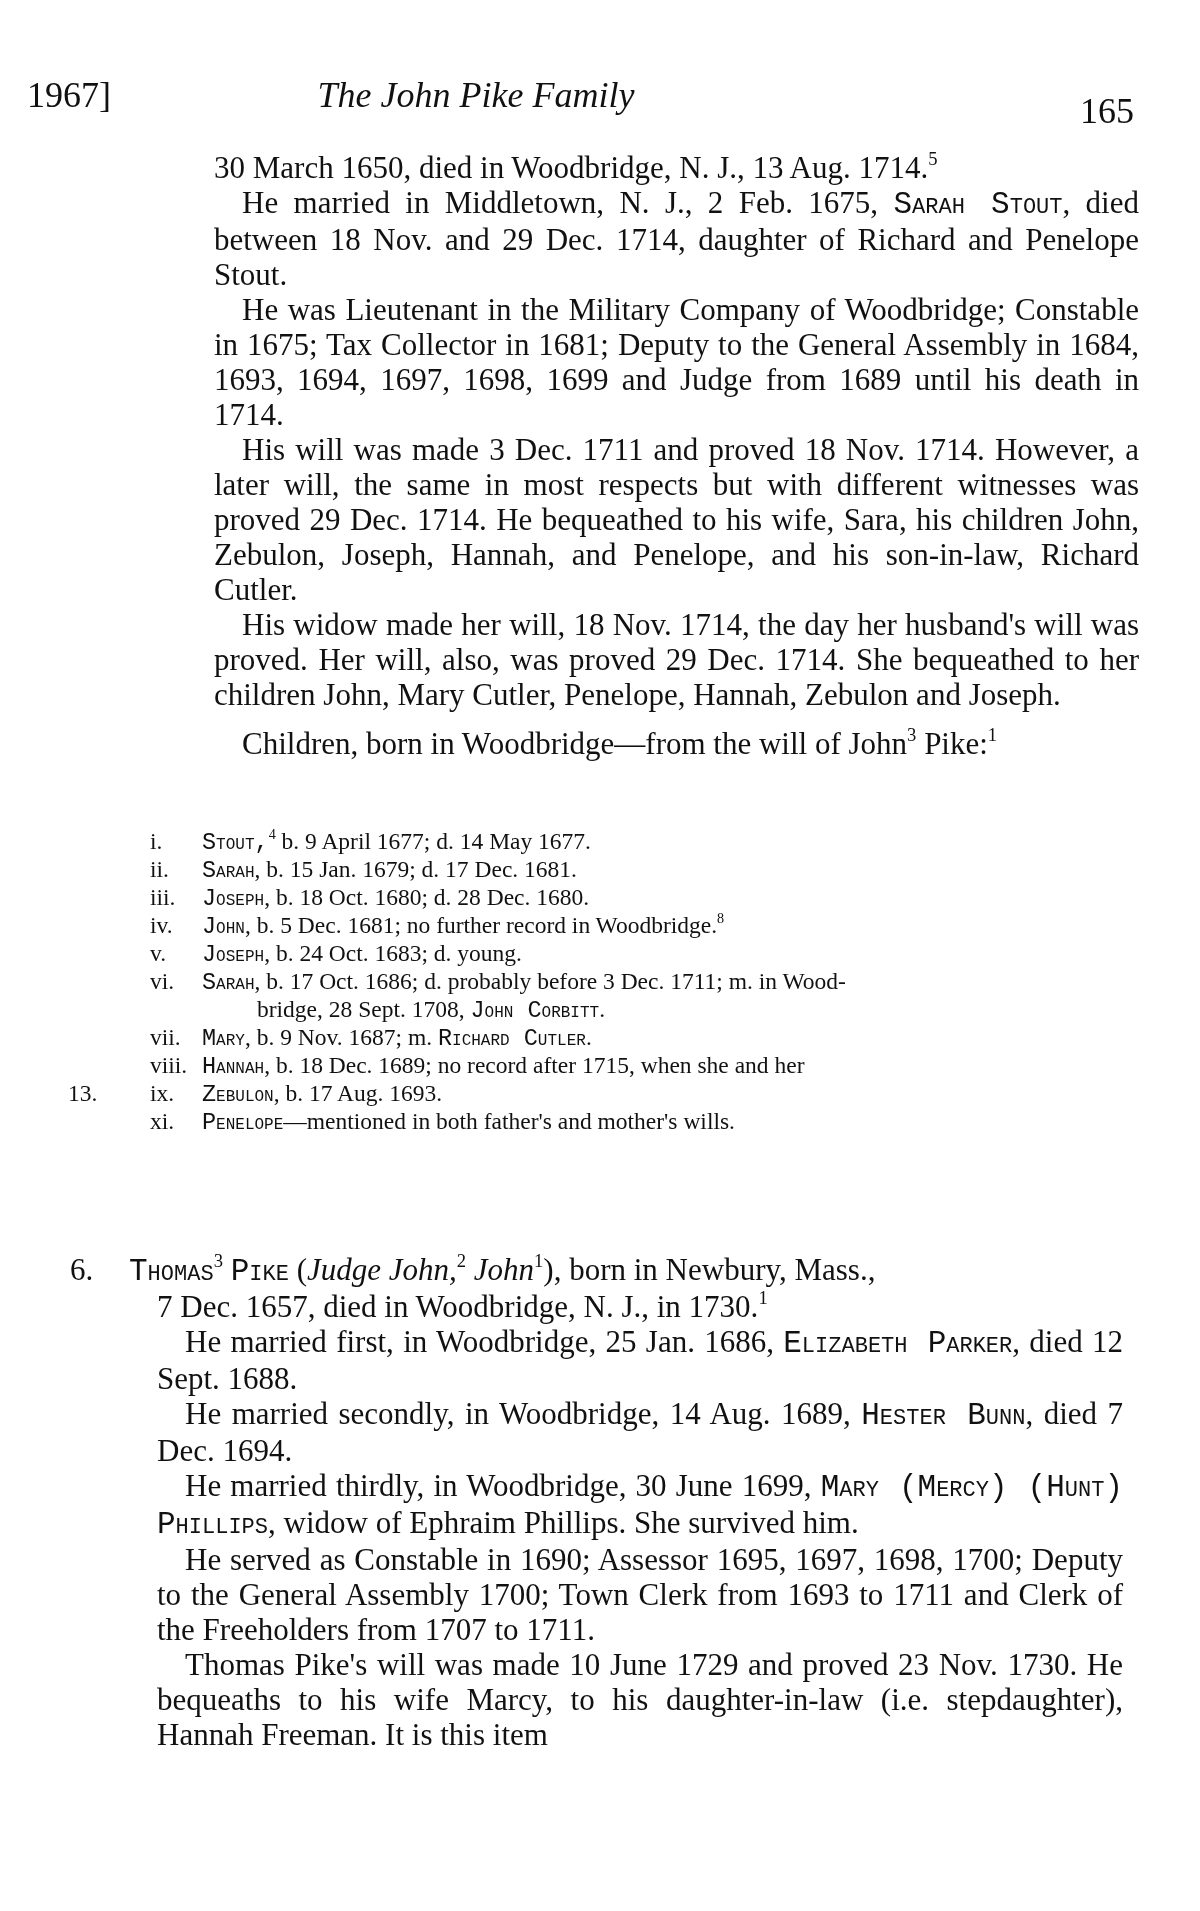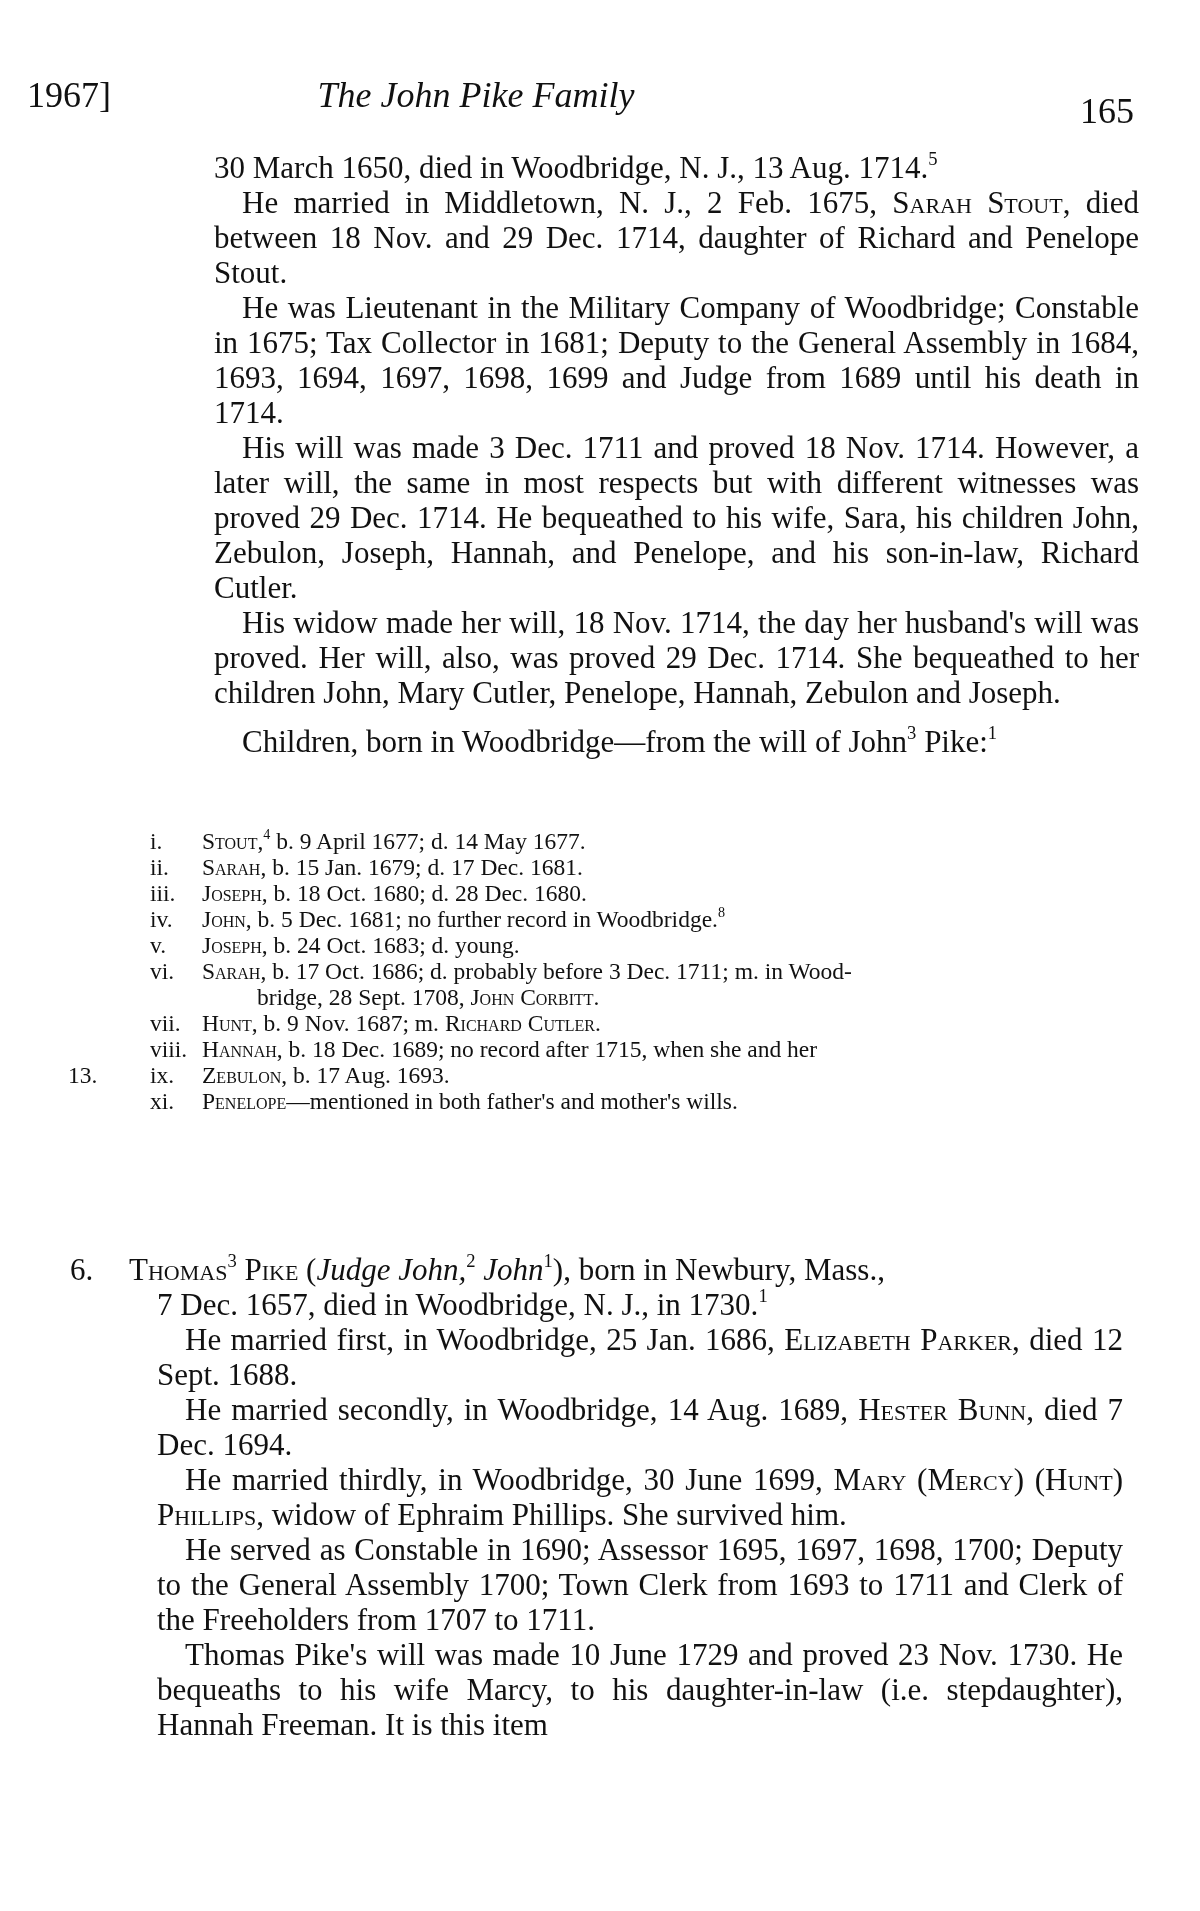--- a/index.html
+++ b/index.html
@@ -14,21 +14,21 @@
   }
   .header .yr { position: absolute; left: 27px; top: 14px; }
   .header .title { position: absolute; left: 0; width: 952px; text-align: center; top: 14px; font-style: italic; }
   .header .pg { position: absolute; left: 1080px; top: 14px; font-weight: normal; margin-top: 16px; }
 
   .body { position: absolute; left: 190px; width: 925px; margin-left: 24px; }
   .p {
     font-size: 31px; line-height: 35px; text-align: justify; margin: 0;
   }
   .p.indent { text-indent: 28px; }
-  .sc { font-variant: small-caps; }
+  .sc { font-variant: small-caps; font-family: Liberation Mono, monospace; }
   sup { font-size: 0.6em; line-height: 0; vertical-align: 0.7em; }
 
   .kids { position: absolute; left: 150px; width: 975px; font-size: 23.5px; line-height: 26px; }
   .kid { position: relative; padding-left: 52px; text-align: justify; }
   .kid .roman { position: absolute; left: 0; top: 0; }
   .kid .num { position: absolute; left: -82px; top: 0; }
   .kid .cont { display: block; padding-left: 55px; }
 
   .sec { position: absolute; left: 70px; width: 1053px; }
   .sec .secnum { position: absolute; left: 0; top: 0; font-size: 31px; line-height: 35px; }
@@ -54,21 +54,21 @@
   <p class="p indent" style="margin-top:14px;"><span>Children, born in Woodbridge—from the will of John</span><sup>3</sup><span> Pike:</span><sup>1</sup></p>
 </div>
 
 <div class="kids" style="top:828px;">
   <div class="kid"><span class="roman">i.</span><span class="sc">Stout,</span><sup>4</sup><span> b. 9 April 1677; d. 14 May 1677.</span></div>
   <div class="kid"><span class="roman">ii.</span><span class="sc">Sarah</span><span>, b. 15 Jan. 1679; d. 17 Dec. 1681.</span></div>
   <div class="kid"><span class="roman">iii.</span><span class="sc">Joseph</span><span>, b. 18 Oct. 1680; d. 28 Dec. 1680.</span></div>
   <div class="kid"><span class="roman">iv.</span><span class="sc">John</span><span>, b. 5 Dec. 1681; no further record in Woodbridge.</span><sup>8</sup></div>
   <div class="kid"><span class="roman">v.</span><span class="sc">Joseph</span><span>, b. 24 Oct. 1683; d. young.</span></div>
   <div class="kid"><span class="roman">vi.</span><span class="sc">Sarah</span><span>, b. 17 Oct. 1686; d. probably before 3 Dec. 1711; m. in Wood-</span><span class="cont"><span>bridge, 28 Sept. 1708, </span><span class="sc">John Corbitt</span><span>.</span></span></div>
-  <div class="kid"><span class="roman">vii.</span><span class="sc">Hunt</span><span>, b. 9 Nov. 1687; m. </span><span class="sc">Richard Cutler</span><span>.</span></div>
+  <div class="kid"><span class="roman">vii.</span><span class="sc">Mary</span><span>, b. 9 Nov. 1687; m. </span><span class="sc">Richard Cutler</span><span>.</span></div>
   <div class="kid"><span class="roman">viii.</span><span class="sc">Hannah</span><span>, b. 18 Dec. 1689; no record after 1715, when she and her</span></div>
   <div class="kid"><span class="num">13.</span><span class="roman">ix.</span><span class="sc">Zebulon</span><span>, b. 17 Aug. 1693.</span></div>
   <div class="kid"><span class="roman">xi.</span><span class="sc">Penelope</span><span>—mentioned in both father's and mother's wills.</span></div>
 </div>
 
 <div class="sec" style="top:1252px;">
   <span class="secnum">6.</span>
   <div class="first">
     <p class="p"><span class="sc">Thomas</span><sup>3</sup> <span class="sc">Pike</span> (<i>Judge John,</i><sup>2</sup> <i>John</i><sup>1</sup><span>), born in Newbury, Mass.,</span><span class="hang"><span>7 Dec. 1657, died in Woodbridge, N. J., in 1730.</span><sup>1</sup></span></p>
   </div>

